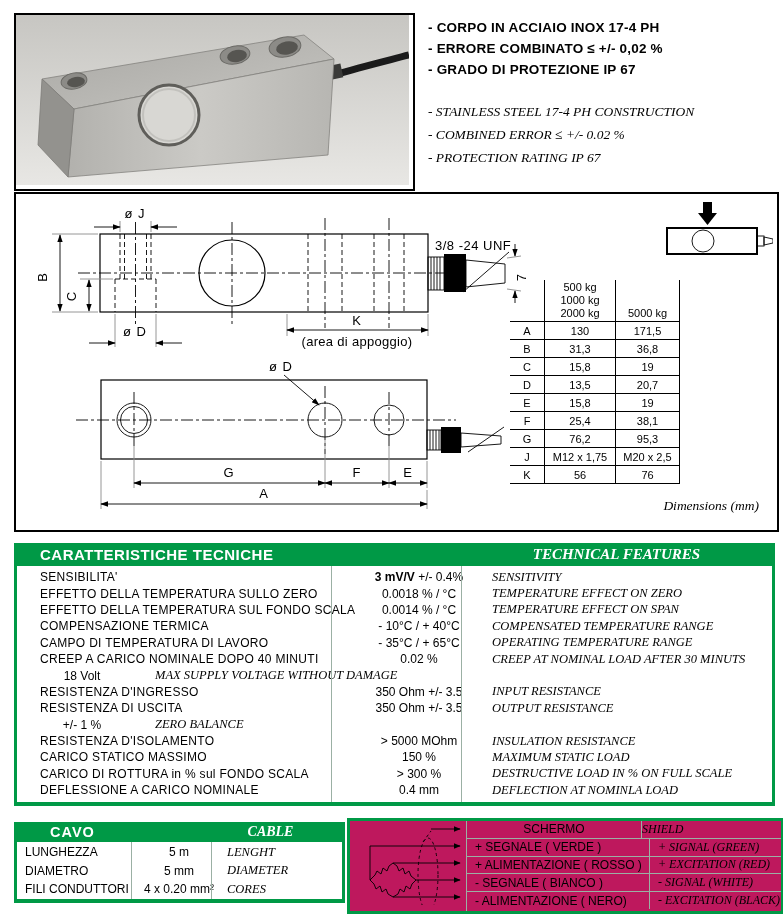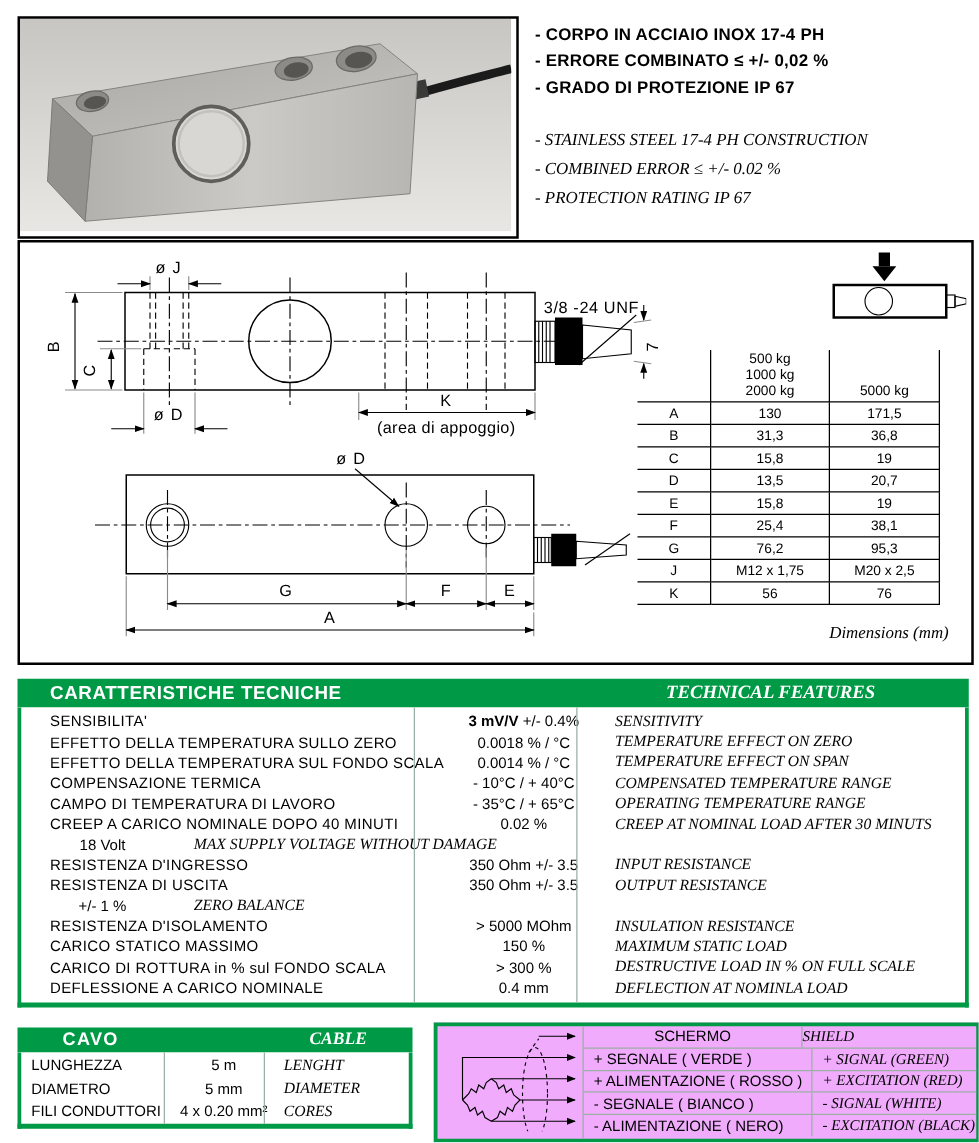--- a/index.html
+++ b/index.html
@@ -14,54 +14,54 @@
   .intro-en{position:absolute;left:428px;top:100px;font-family:"Liberation Serif",serif;font-style:italic;font-size:13.5px;line-height:23px;}
 
   
   .drawing-box{position:absolute;left:14px;top:192px;width:761px;height:336px;border:2px solid #000;}
   .draw-svg{position:absolute;left:0;top:0;}
   .draw-svg text{font-family:"Liberation Sans",sans-serif;font-size:13px;fill:#000;letter-spacing:1px;}
   .dim-note{position:absolute;right:18px;top:304px;font-family:"Liberation Serif",serif;font-style:italic;font-size:13.5px;}
   .dim-table{position:absolute;left:494px;top:86px;}
   .dim-table table{border-collapse:collapse;font-size:11px;}
   .dim-table td,.dim-table th{border:1px solid #000;text-align:center;font-weight:normal;padding:0;}
-  .dim-table th{border-top:none;vertical-align:bottom;padding:1px 14px;line-height:13px;font-size:11px;}
+  .dim-table th{border-top:none;vertical-align:bottom;padding:1px 2px;line-height:13px;font-size:11px;}
   .dim-table .lbl{border-left:none;width:30px;}
   .dim-table .no{border:none;}
   .dim-table tbody td{height:17px;}
   .c1{width:66px;} .c2{width:59px;}
 
   
   .tech-box{position:absolute;left:14px;top:543px;width:761px;height:263px;}
   .tech-header{position:absolute;left:0;top:0;right:0;height:23px;}
   .tech-title-it{position:absolute;left:26px;top:3px;color:#fff;font-weight:bold;font-size:15px;letter-spacing:.5px;}
   .tech-title-en{position:absolute;left:444px;width:317px;top:3px;color:#fff;text-align:center;
       font-family:"Liberation Serif",serif;font-style:italic;font-weight:bold;font-size:15px;}
   .tech-body{position:absolute;left:0;right:0;top:23px;bottom:0;background:#fff;border-style:solid;border-width:0 3px 4px 3px;}
   .tech-rows{position:absolute;left:0;top:3px;right:0;}
   .t-row{display:flex;align-items:center;height:16.4px;}
   .t-it{width:314px;padding-left:23px;font-size:12px;letter-spacing:.3px;white-space:nowrap;}
   .t-val{width:130px;text-align:center;font-size:12px;white-space:nowrap;}
   .t-en{flex:1;padding-left:8px;font-family:"Liberation Serif",serif;font-style:italic;font-size:12.5px;white-space:nowrap;}
   .vdiv{position:absolute;top:0;bottom:0;width:1px;}
 
   
-  .cable-box{position:absolute;left:14px;top:822px;width:316px;height:81px;}
+  .cable-box{position:absolute;left:14px;top:822px;width:316px;height:81px;padding-left:15px;}
   .cable-header{position:absolute;left:0;right:0;top:0;height:20px;}
   .cable-title-it{position:absolute;left:0;width:117px;top:2px;text-align:center;color:#fff;font-weight:bold;font-size:14.5px;letter-spacing:1px;}
   .cable-title-en{position:absolute;left:197px;width:119px;top:2px;text-align:center;color:#fff;
       font-family:"Liberation Serif",serif;font-style:italic;font-weight:bold;font-size:14px;}
   .cable-body{position:absolute;left:0;right:0;top:20px;bottom:0;background:#fff;border-style:solid;border-width:0 3px 4px 3px;}
   .cb-row{display:flex;align-items:center;height:18.5px;}
   .cb-it{width:114px;padding-left:8px;font-size:12px;white-space:nowrap;}
   .cb-val{width:80px;text-align:center;font-size:12px;white-space:nowrap;}
   .cb-en{flex:1;padding-left:8px;font-family:"Liberation Serif",serif;font-style:italic;font-size:12.5px;}
 
   
-  .wiring-box{position:absolute;left:347px;top:818px;width:431px;height:90px;border-style:solid;border-width:3px;background:#f0abfc;}
+  .wiring-box{position:absolute;left:347px;top:818px;width:431px;height:90px;border-style:solid;border-width:3px;background:#be185d;}
   .bridge-svg{position:absolute;left:0;top:0;}
   .wire-table{position:absolute;left:116px;right:0;top:0;bottom:0;}
   .w-row{display:flex;align-items:center;height:16.8px;}
   .w-it{width:174px;padding-left:8px;font-size:12px;white-space:nowrap;}
   .w-en{flex:1;padding-left:8px;font-family:"Liberation Serif",serif;font-style:italic;font-size:12px;white-space:nowrap;}
   .w-row.hdr .w-it,.w-row.hdr .w-en{text-align:center;padding-left:0;}
   .w-row.hdr .w-en{font-weight:normal;}
 
   
   .sv{stroke:#000;fill:none;stroke-width:1.2;}

